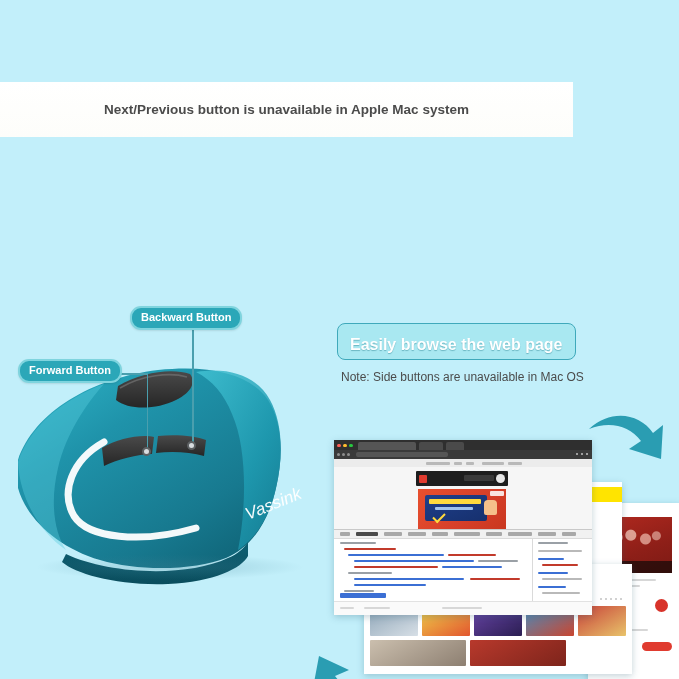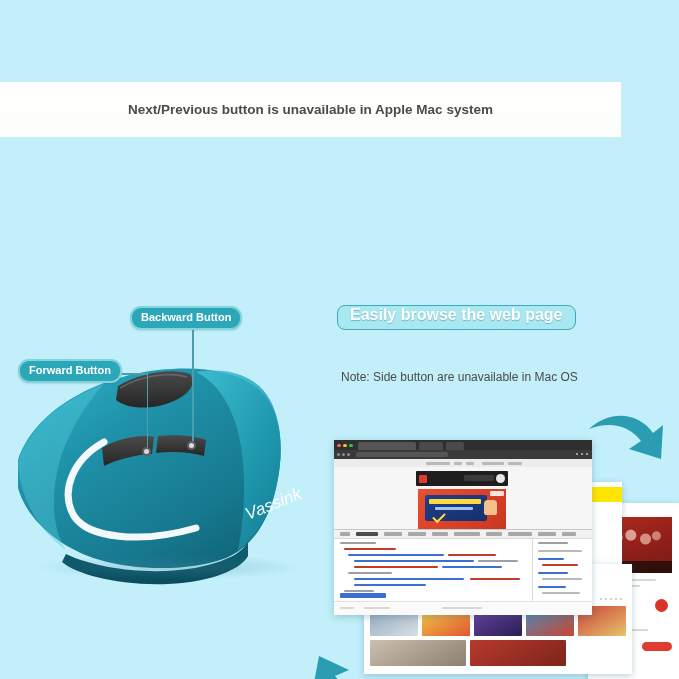--- a/index.html
+++ b/index.html
@@ -14,21 +14,21 @@
   .header-band{
     position:absolute;left:0;top:0;width:679px;height:82px;
     background:#1b9cb0;display:flex;align-items:center;justify-content:center;
   }
   .header-title{
     color:#ffffff;font-size:35px;font-weight:bold;letter-spacing:.4px;
     text-align:center;white-space:nowrap;
     text-shadow:0 1px 1px rgba(0,0,0,.10);
   }
   .subtitle-band{
-    position:absolute;left:0;top:82px;width:621px;height:55px;
+    position:absolute;left:0;top:82px;width:573px;height:55px;
     background:linear-gradient(#ffffff,#fdfdfa);
     display:flex;align-items:center;justify-content:center;
     border-bottom:1px solid #e8efe9;
   }
   .subtitle-text{
     color:#4b4b4b;font-size:13.5px;font-weight:bold;white-space:nowrap;
   }
 
   
   .stage{position:absolute;left:0;top:137px;width:679px;height:542px;background:#c2effa;}
@@ -56,23 +56,23 @@
   
   .mouse-wrap{position:absolute;left:0px;top:205px;width:340px;height:300px;}
   .mouse-shadow{
     position:absolute;left:35px;top:212px;width:270px;height:26px;
     background:radial-gradient(ellipse at 50% 50%, rgba(60,130,150,.30), rgba(60,130,150,0) 70%);
     border-radius:50%;
   }
 
   
   .hl-box{
-    position:absolute;left:337px;top:168px;
+    position:absolute;left:337px;top:186px;
     background:rgba(150,225,234,.55);border:1.5px solid #3fa9bb;border-radius:8px;
-    padding:0 12px 5px;
+    padding:12px 12px 5px;
   }
   .hl-box span{color:#ffffff;font-size:16px;font-weight:bold;white-space:nowrap;
     text-shadow:0 1px 1px rgba(30,120,135,.45);}
   .note-text{
     position:absolute;left:341px;top:233px;
     color:#4b4b4b;font-size:12px;white-space:nowrap;
   }
 
   
   .arrow{position:absolute;}
@@ -215,21 +215,21 @@
     <div class="leader" id="leader-forward-v"></div>
     <div class="btn-dot" id="dot-forward"></div>
     <div class="btn-dot" id="dot-backward"></div>
 
     <div class="pill" id="pill-backward">Backward Button</div>
     <div class="pill" id="pill-forward">Forward Button</div>
 
     <div class="hl-box">
       <span>Easily browse the web page</span>
     </div>
-    <div class="note-text">Note: Side button are unavailable in Mac OS</div>
+    <div class="note-text">Note: Side buttons are unavailable in Mac OS</div>
 
     <div class="arrow" id="arrow-tr">
       <svg width="86" height="62" viewBox="0 0 86 62">
         <path d="M4 22 C26 2 54 6 68 26 L78 18 L76 52 L44 42 L56 34 C44 18 24 14 4 22 Z" fill="#2a9db2"></path>
       </svg>
     </div>
     <div class="arrow" id="arrow-bl">
       <svg width="86" height="60" viewBox="0 0 86 60">
         <path d="M82 40 C60 58 30 50 20 30 L8 36 L14 4 L44 18 L30 24 C40 38 62 44 82 40 Z" fill="#2a9db2"></path>
       </svg>

